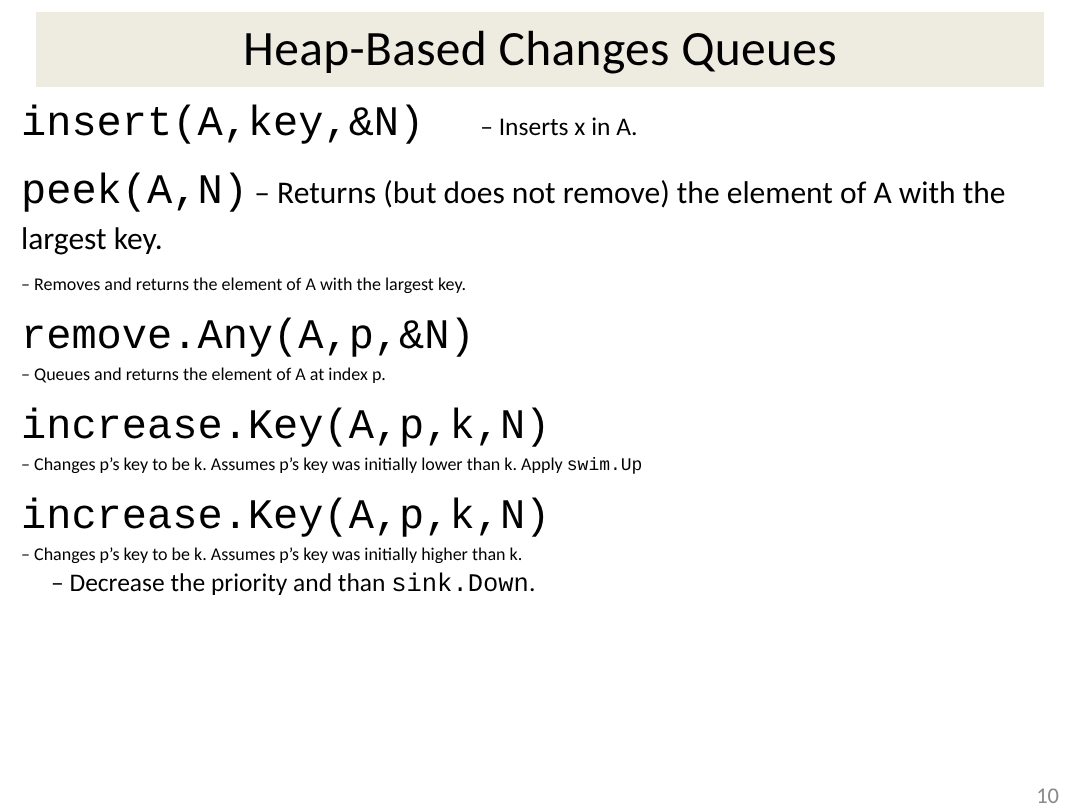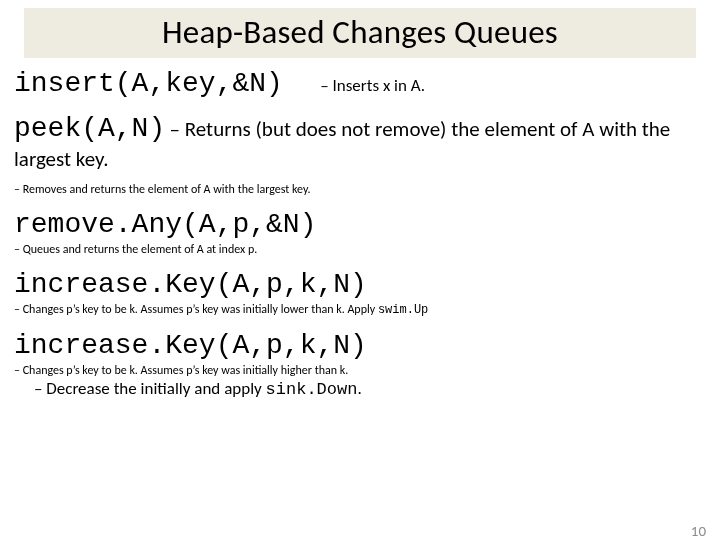--- a/index.html
+++ b/index.html
@@ -110,20 +110,20 @@
         <span>– Changes p’s key to be k. Assumes p’s key was initially lower than k. Apply </span><span class="code-inline">swim.Up</span>
       </div>
     </div>
 
     <div class="entry">
       <div class="line1">
         <span class="code">increase.Key(A,p,k,N)</span>
       </div>
       <div class="desc">– Changes p’s key to be k. Assumes p’s key was initially higher than k.</div>
       <div class="sub">
-        <span>–   Decrease the initially and apply </span><span class="code-inline">sink.Down</span><span>.</span>
+        <span>–   Decrease the priority and than </span><span class="code-inline">sink.Down</span><span>.</span>
       </div>
     </div>
 
   </div>
 
   <div class="slide-num">10</div>
 </div>
 
 </body></html>

